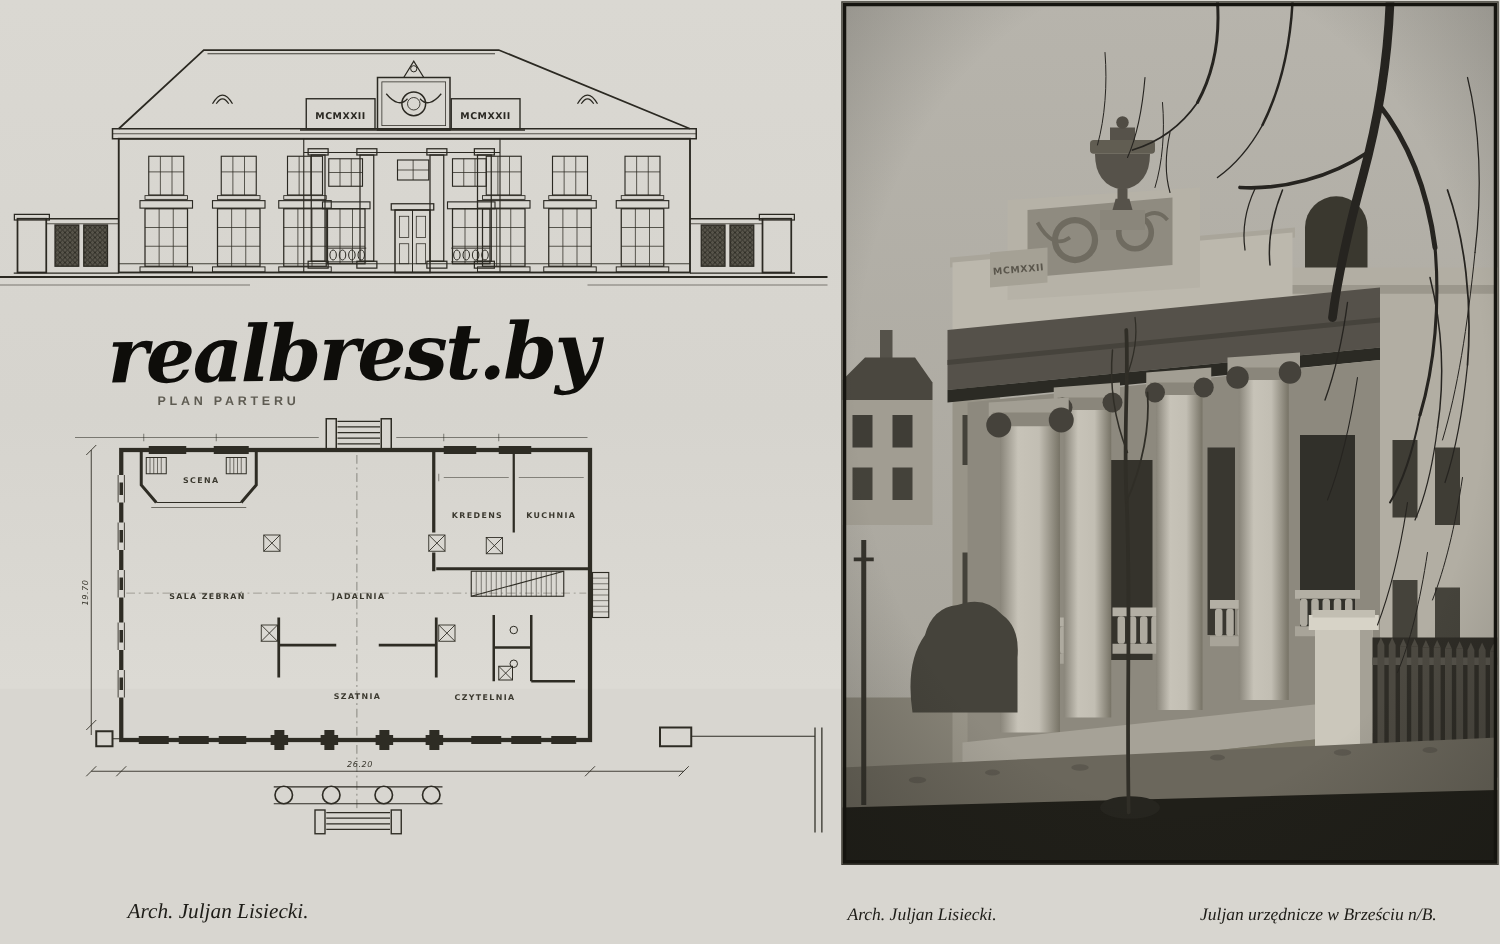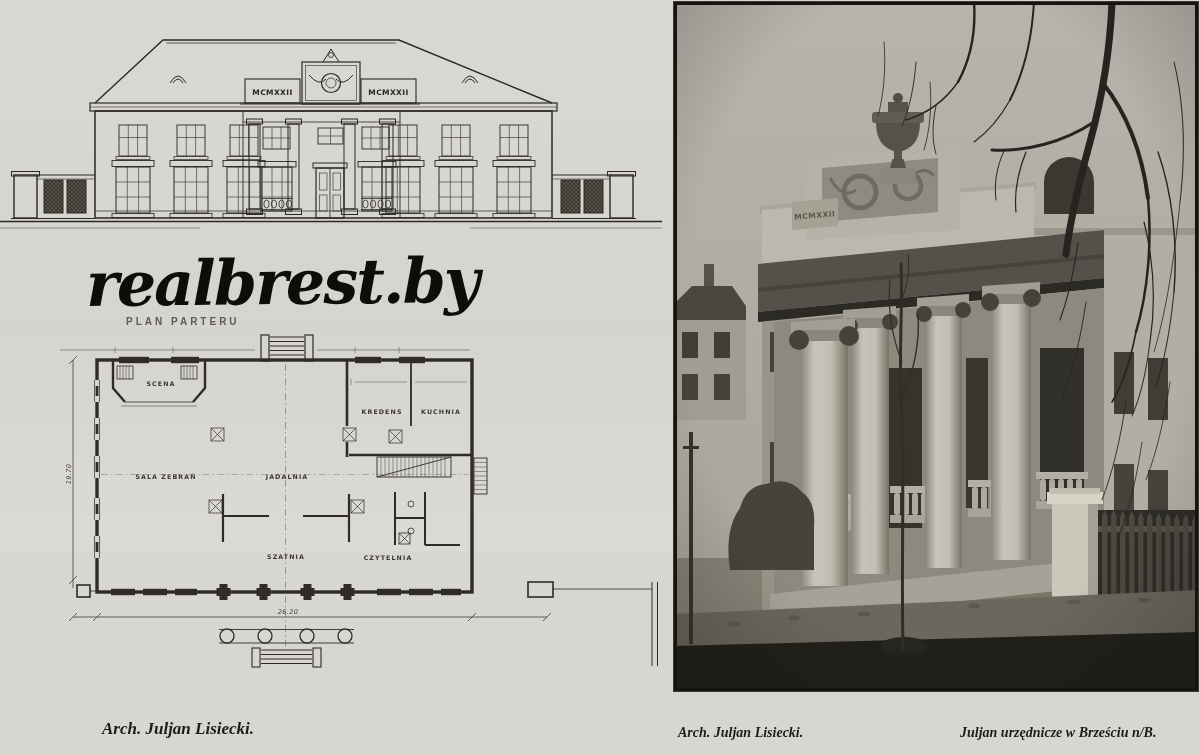--- a/index.html
+++ b/index.html
@@ -6,21 +6,21 @@
   body{width:1200px;height:755px;background:#d8d6d0;overflow:hidden;
        font-family:"Liberation Serif", serif;}
   .page{position:relative;width:1200px;height:551px;background:
         linear-gradient(180deg,#dad8d2 0%,#d6d4ce 60%,#dcdad4 100%);}
   .abs{position:absolute;}
   .watermark{left:86px;top:246px;font-family:"DejaVu Serif",serif;
      font-style:italic;font-weight:700;font-size:62px;letter-spacing:-2px;
      color:#0e0d0a;transform:rotate(-0.6deg);white-space:nowrap;}
   .plan-title{left:126px;top:316px;font-family:Liberation Sans, sans-serif;
      font-size:10px;letter-spacing:3px;color:#4a473d;opacity:.85;font-weight:700;}
-  .caption{font-style:italic;font-weight:700;color:#1d1c17;white-space:nowrap;}
+  .caption{font-style:italic;font-weight:400;color:#1d1c17;white-space:nowrap;}
   .caption-left{left:102px;top:719px;font-size:17px;}
   .caption-r1{left:678px;top:725px;font-size:14px;}
   .caption-r2{left:960px;top:725px;font-size:14px;}
   .photo-frame{left:674px;top:2px;width:524px;height:689px;background:#a9a69d;
      box-shadow:0 0 0 1px #3a3831;}
   svg{display:block;}
   text{font-family:"DejaVu Sans",sans-serif;}
   .plan-label{font-size:6.3px;letter-spacing:1.1px;font-weight:600;fill:#3b392f;}
   .dim-text{font-size:6.5px;font-style:italic;fill:#3b392f;letter-spacing:.4px;}
   .insc{font-size:7.5px;font-weight:700;letter-spacing:.4px;fill:#2a2822;}

